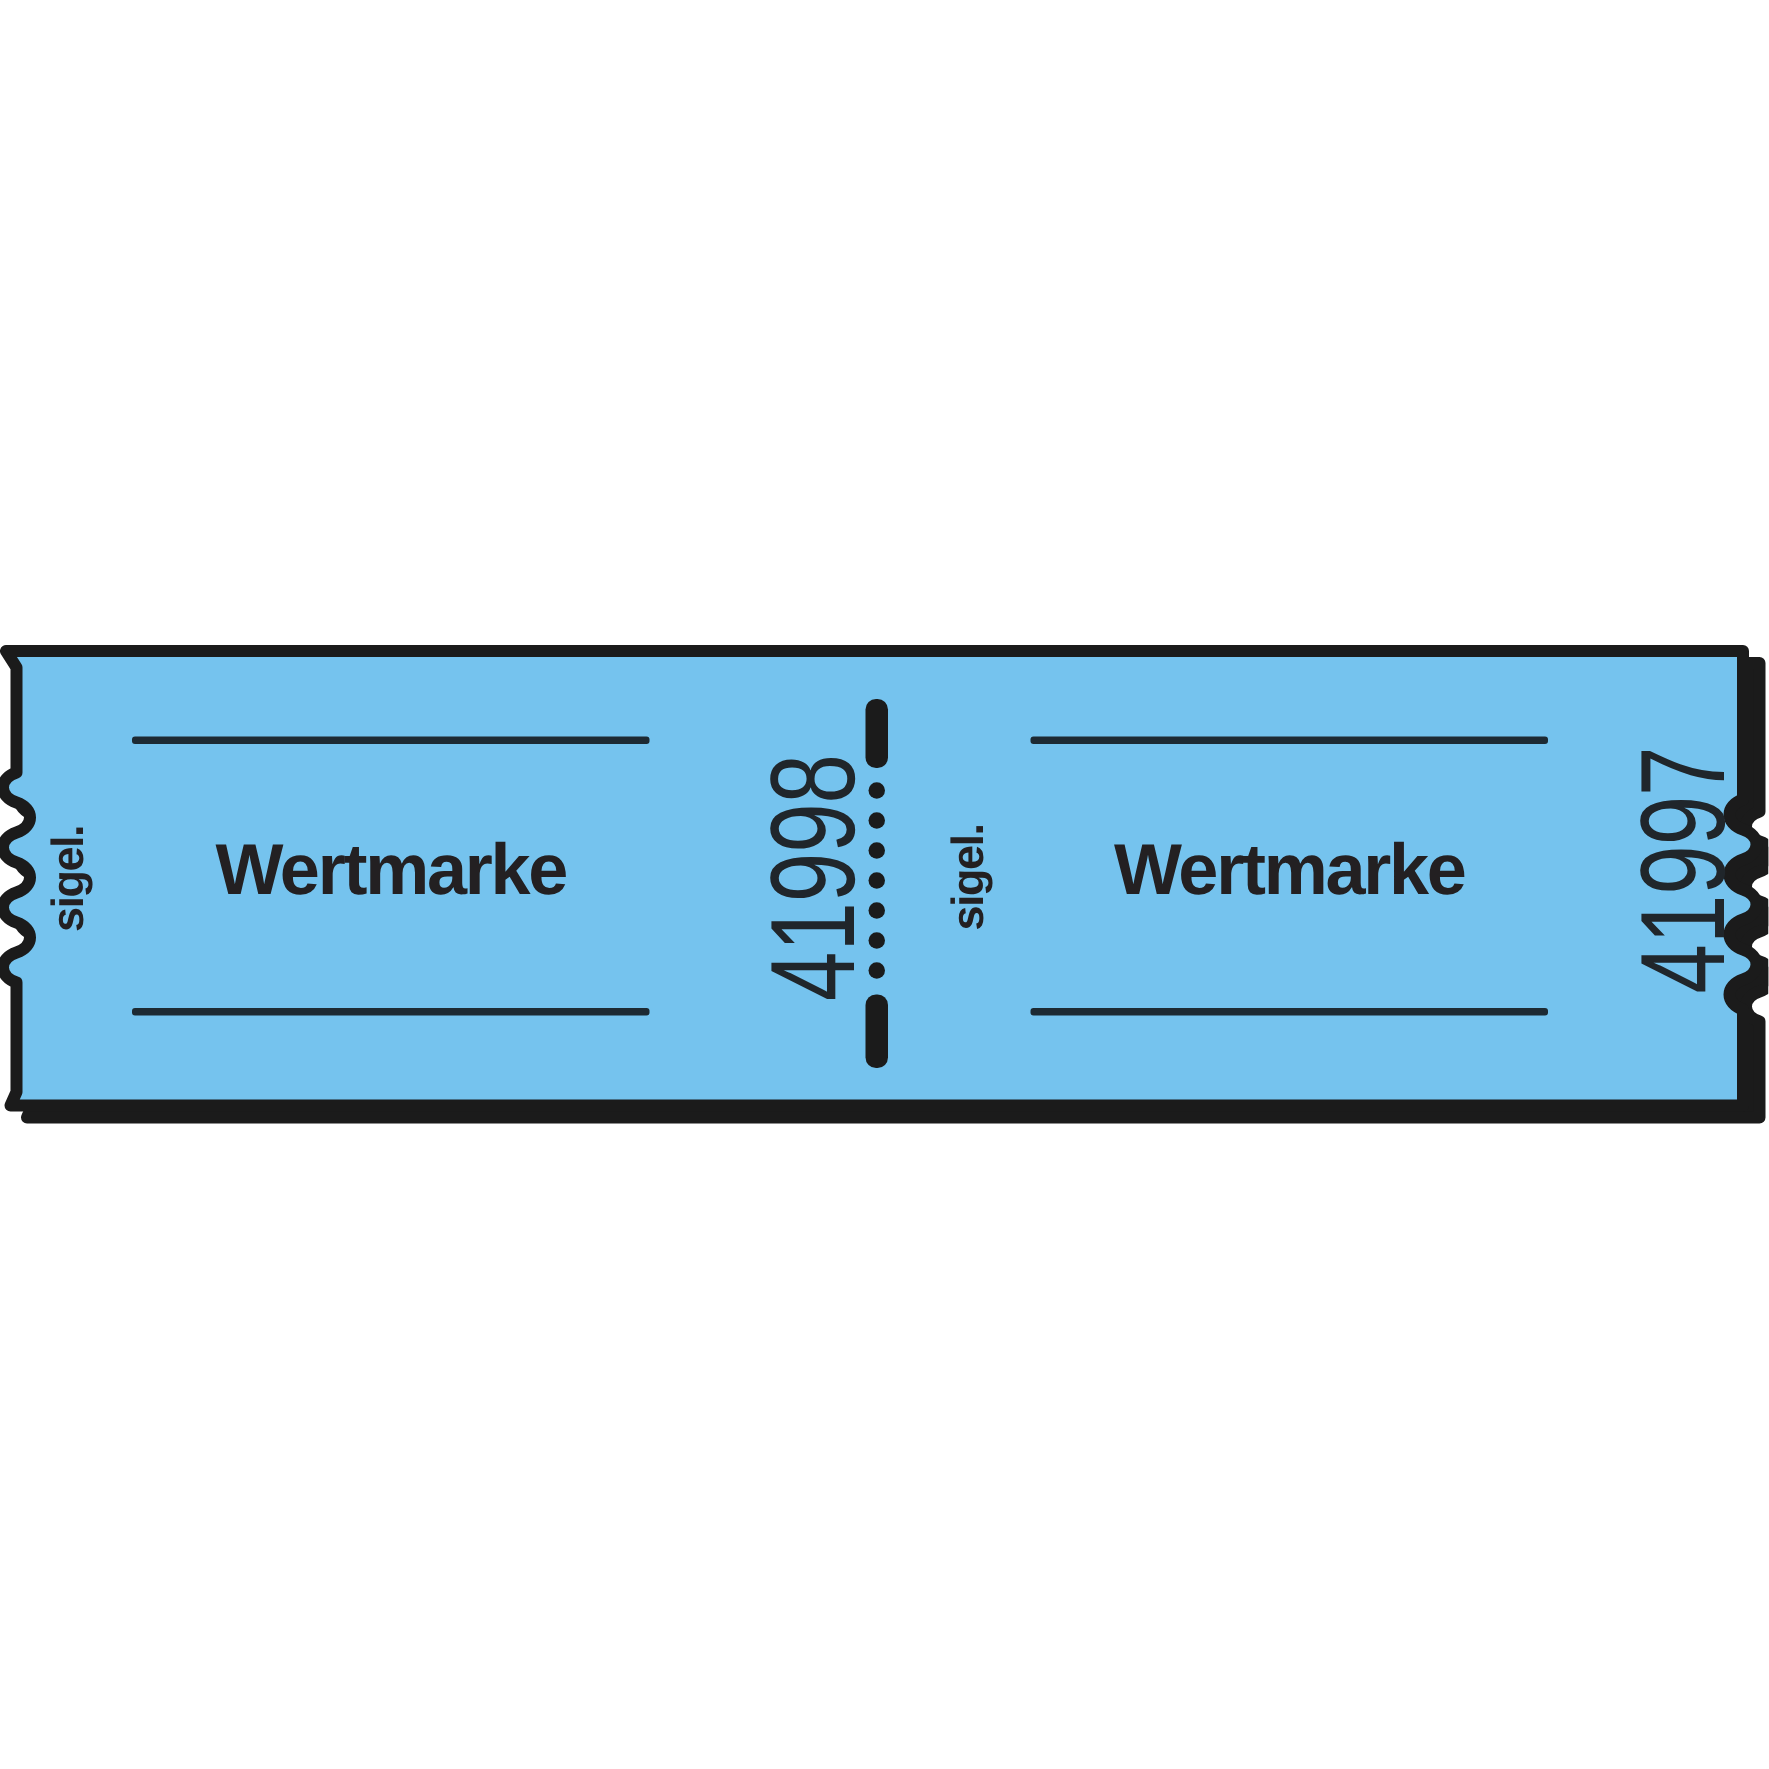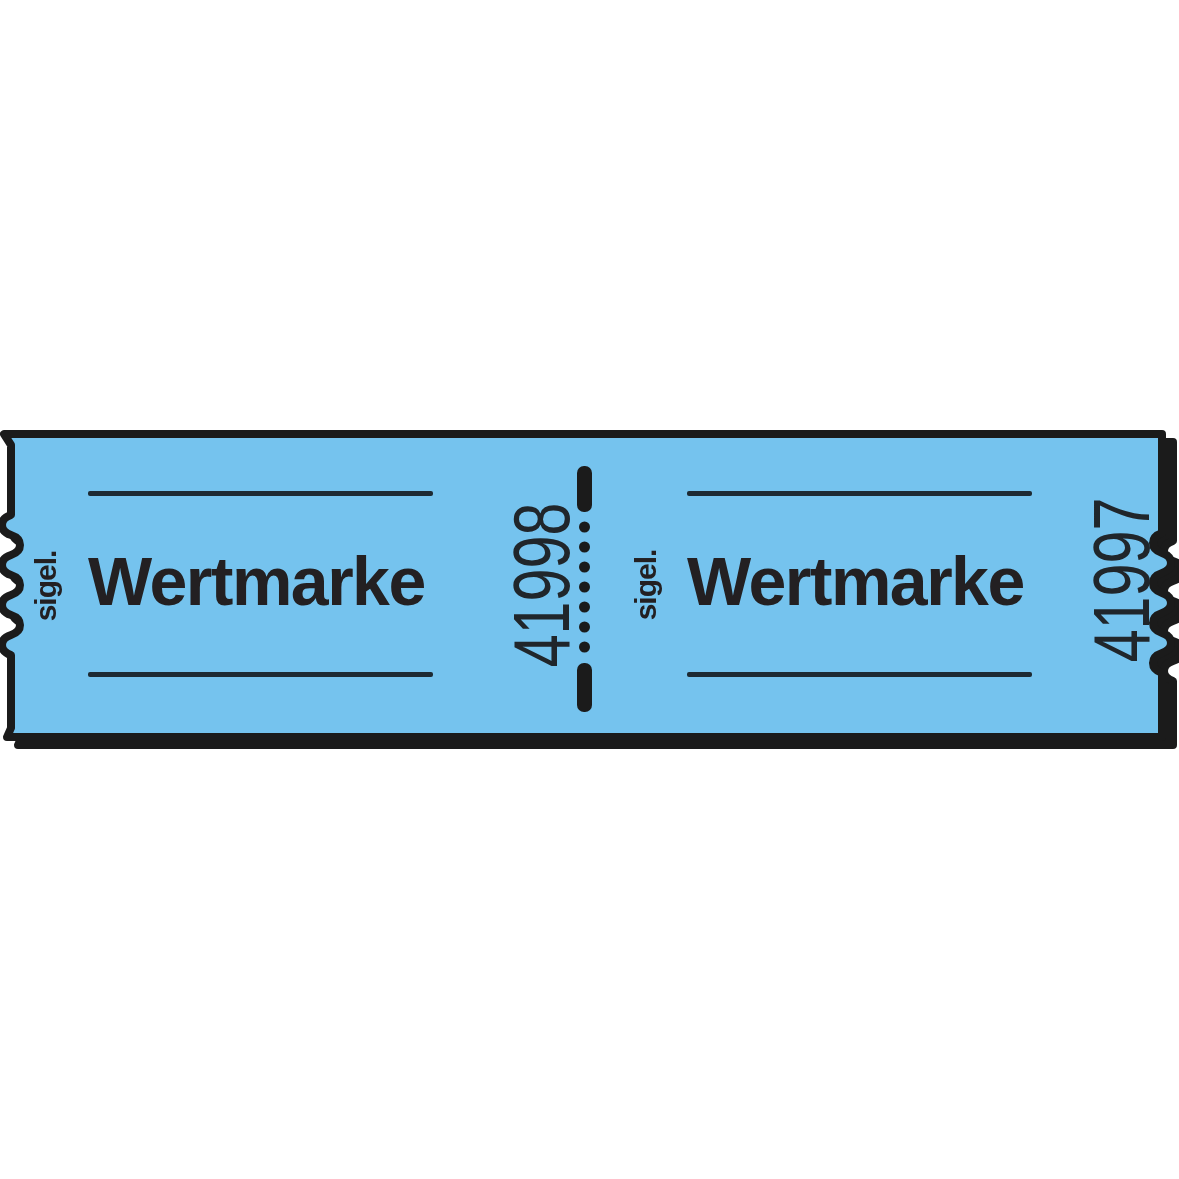--- a/index.html
+++ b/index.html
@@ -65,22 +65,22 @@
   .rule-1 { left: 88px; }
   .rule-2 { left: 687px; }
   .rule-top { top: 491px; }
   .rule-bottom { top: 672px; }
   .label {
     left: 88px;
     top: 542px;
     width: 345px;
     height: 78px;
     line-height: 78px;
-    text-align: left;
-    font-size: 68px;
+    text-align: center;
+    font-size: 48px;
     font-weight: 700;
     letter-spacing: -1.5px;
   }
   .label-2 { left: 687px; }
   .serial {
     width: 240px;
     height: 80px;
     line-height: 80px;
     text-align: center;
     font-size: 80px;

